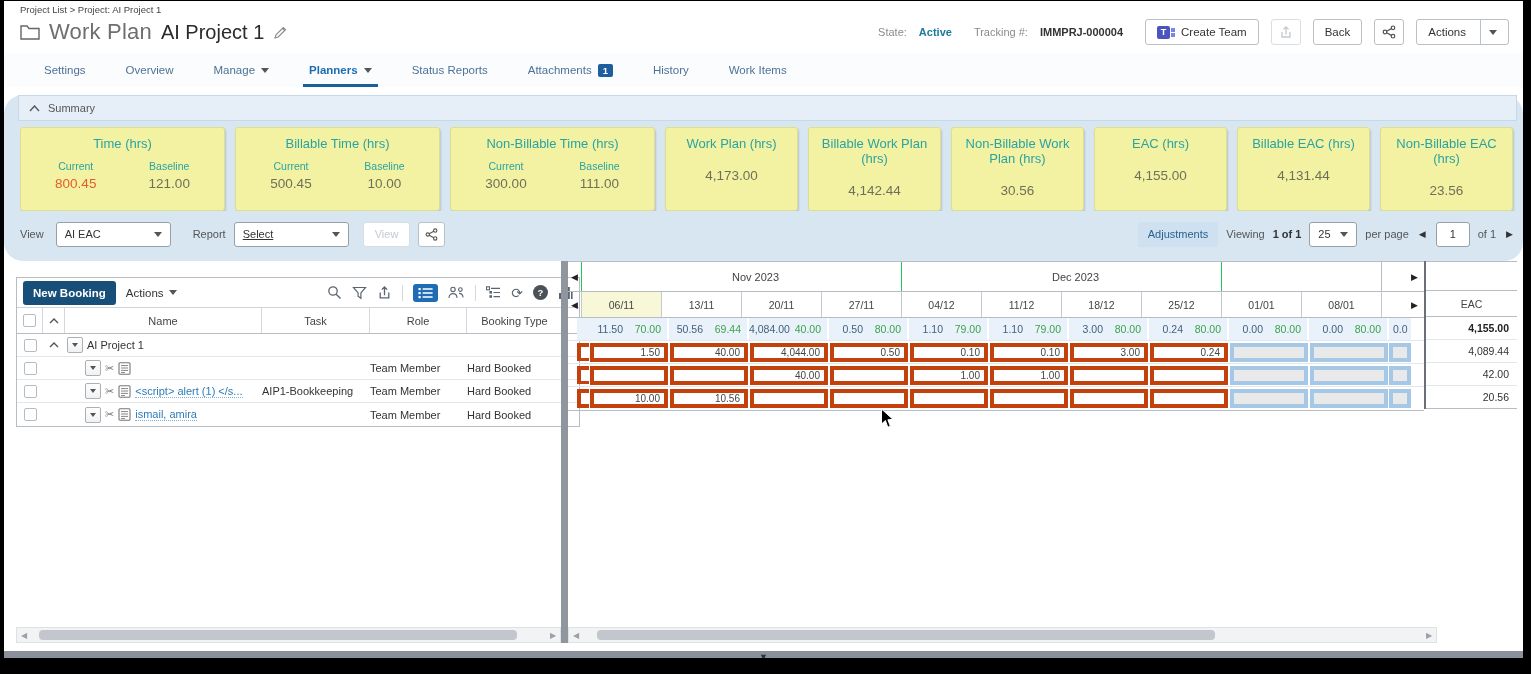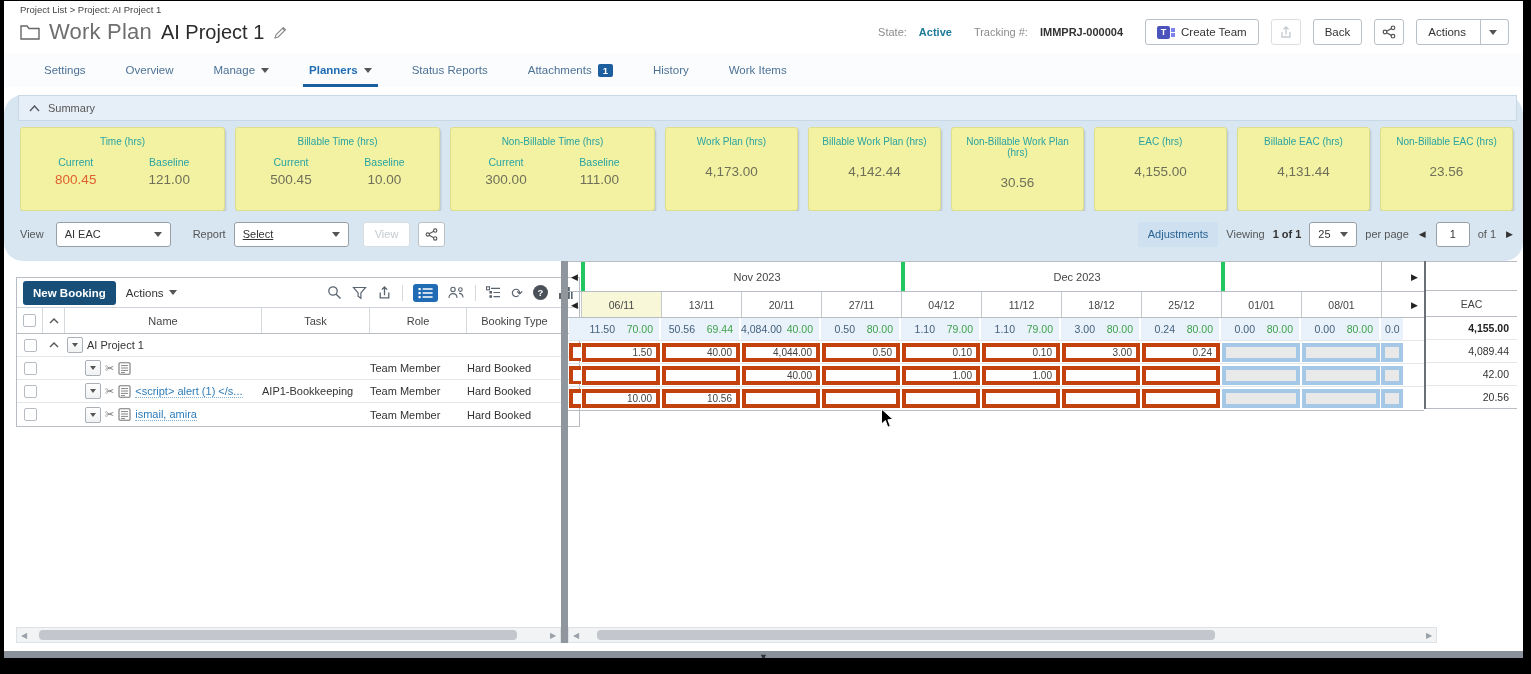--- a/index.html
+++ b/index.html
@@ -40,21 +40,21 @@
   .tab .badge { background:#1d5f9e; color:#fff; font-size:9.5px; font-weight:bold; padding:1px 5px; border-radius:2px; }
 
   
   #bluepanel { height:166px; background:#d8e6f2;border-radius:19px; }
   .summary-strip { height:26px; margin:8px 6px 0 14px; background:#e6eff7; border:1px solid #c7d8e6;
                    display:flex; align-items:center; gap:8px; padding:0 10px; font-size:11px; color:#555; }
   .chev svg { display:block; }
   .cards-row { height:84px; margin:6px 0 0 16px; display:flex; gap:10px; overflow:hidden; }
   .card { flex:none; background:#f2f2a2; border:1px solid #dede8f; border-radius:3px; box-shadow:1px 2px 2px rgba(0,0,0,.15);
           padding:6px 8px; display:flex; flex-direction:column; }
-  .card .c-title { text-align:center; color:#2aa3a3; font-size:10px; margin-top:2px; }
+  .card .c-title { text-align:center; color:#2aa3a3; font-size:13px; margin-top:2px; }
   .card.dual { width:205px; }
   .card.single { width:133px; }
   .dual-grid { display:flex; justify-content:space-around; margin-top:9px; }
   .dual-col { text-align:center; }
   .dual-lab { color:#2aa3a3; font-size:10.5px; }
   .dual-val { color:#70705a; font-size:13.5px; margin-top:4px; }
   .dual-val.alert { color:#e0602e; }
   .single-val { text-align:center; color:#70705a; font-size:13.5px; margin-top:17px; }
 
   .view-bar { height:30px; margin:8px 8px 0 16px; display:flex; align-items:center; gap:8px; font-size:11px; color:#555; }
@@ -113,27 +113,27 @@
 
   
   #panedivider { position:absolute; left:557px; top:0; width:7px; height:382px; background:#8f969e; cursor:col-resize; }
 
   
   #timepane { position:absolute; left:564px; top:0; width:856px; }
   .tp-table { border-top:1px solid #b7bdc3; border-bottom:1px solid #b7bdc3; }
   .month-row { height:30px; display:flex; border-bottom:1px solid #b7bdc3; font-size:11px; color:#444; }
   .lead-strip { width:13px; flex:none; display:flex; align-items:center; justify-content:center; overflow:hidden; position:relative; }
   .trail-strip { width:43px; flex:none; display:flex; align-items:center; justify-content:flex-end; padding-right:6px; overflow:hidden; position:relative; }
-  .month-cell { display:flex; align-items:center; justify-content:center; border-left:4px solid #22c55e;padding-left:28px; }
+  .month-cell { display:flex; align-items:center; justify-content:center; border-left:1px solid #22c55e;padding-left:28px; }
   .week-row { height:26px; display:flex; border-bottom:1px solid #b7bdc3; font-size:10.5px; color:#444; }
   .week-cell { width:80px; flex:none; display:flex; align-items:center; justify-content:center; border-left:1px solid #c3c9cf; }
   .week-cell.hl { background:#f8f8d8; }
   .t-arrow { font-size:9px; color:#222; cursor:pointer; }
 
-  .t-row { height:23px; display:flex; align-items:stretch; border-bottom:1px solid #e4e7ea; }
+  .t-row { height:23px; display:flex; align-items:stretch; border-bottom:1px solid #e4e7ea;padding-left:8px; }
   .t-row:last-child { border-bottom:none; }
   .pair-cell { width:80px; flex:none; background:#e9f2fb; border-right:2px solid #fff; display:flex; align-items:center; font-size:10.5px; }
   .pair-cell .pv-a { width:50%; text-align:right; color:#44607c; padding-right:5px; }
   .pair-cell .pv-b { width:50%; text-align:right; color:#3fa14b; padding-right:6px; }
   .in-cell { width:80px; flex:none; display:flex; align-items:center; padding:0 1px; }
   .in-box { width:100%; height:19px; border:4px solid #c2410c; background:#fff; font-size:10px; color:#444;
             display:flex; align-items:center; justify-content:flex-end; padding-right:4px; }
   .in-box.disabled { background:#e9e9e9; border-color:#a5c8e6; }
   .sliver { position:absolute; right:0; top:2px; bottom:2px; width:12px; overflow:hidden; }
   .sliver .in-box { width:40px; height:19px; margin-top:0; }

